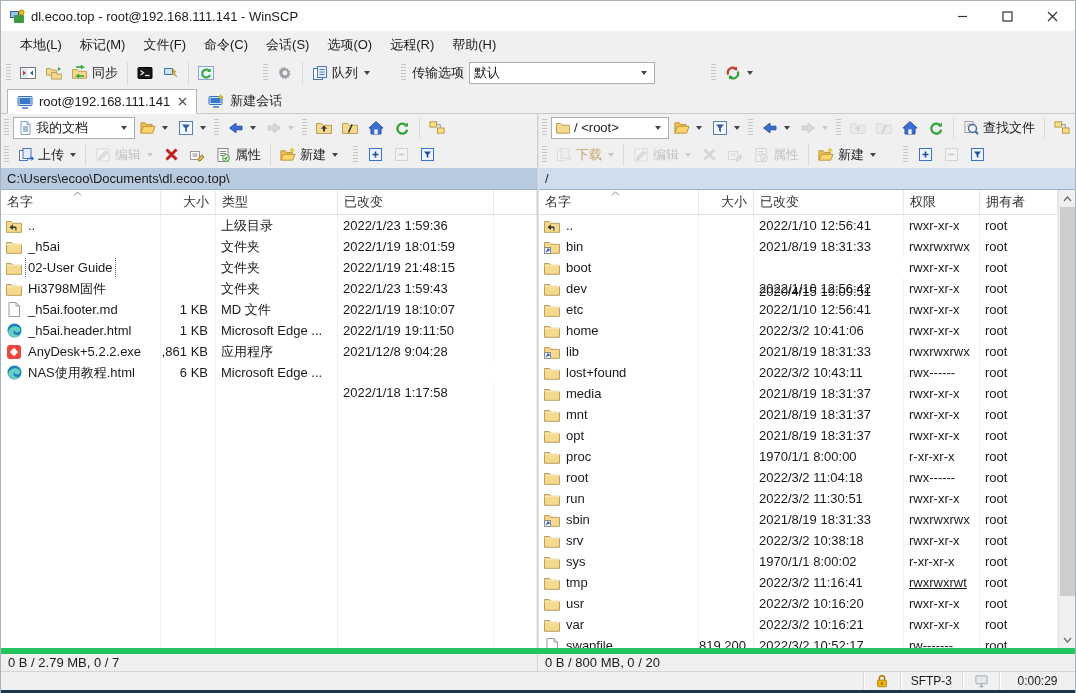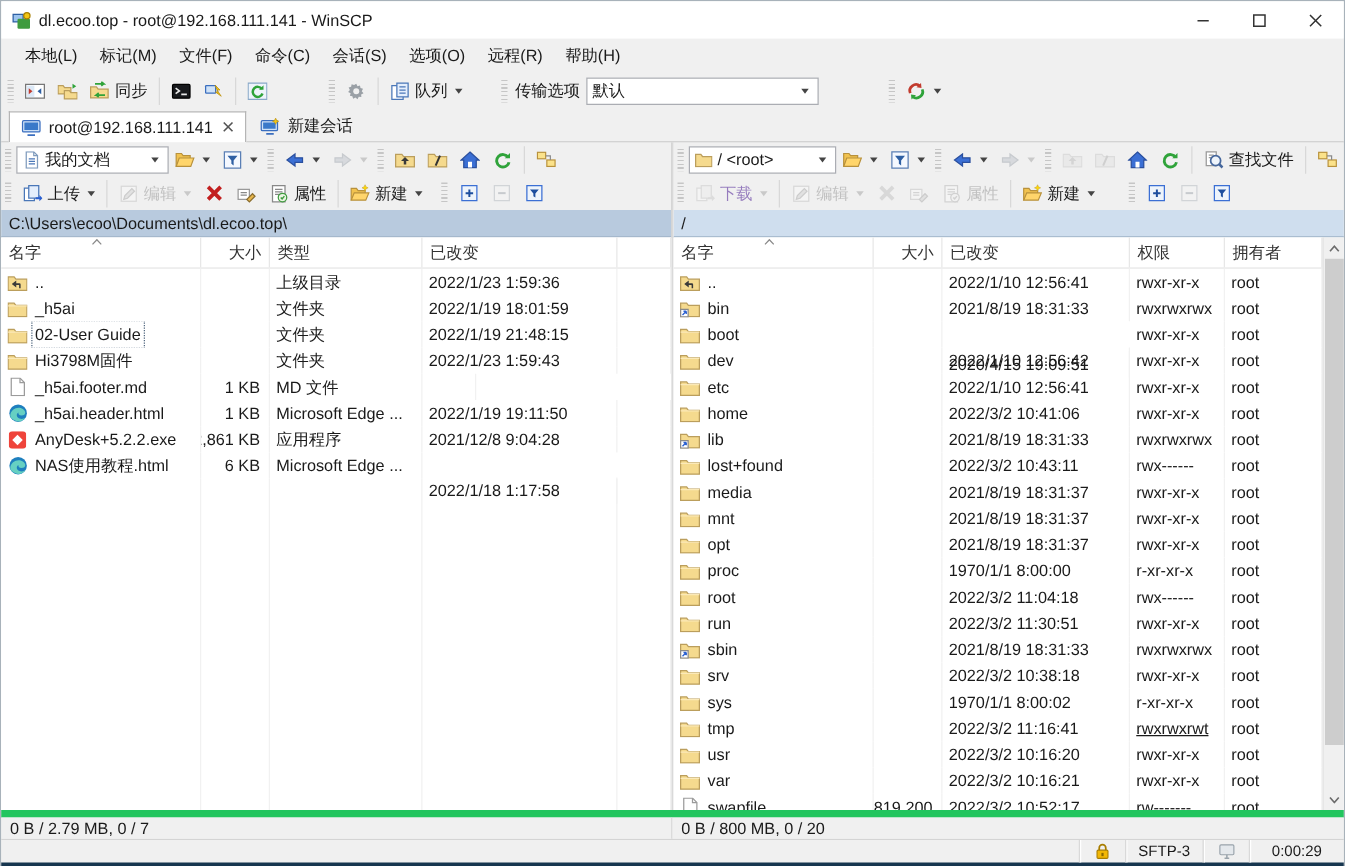--- a/index.html
+++ b/index.html
@@ -525,20 +525,21 @@
                 <span class="fi">
                   <svg width="14" height="15" viewBox="0 0 14 15">
                     <path d="M2 0.5 h7 l3.5 3.5 v10.5 h-10.5 z" fill="#fff" stroke="#9b9b9b"></path>
                     <path d="M9 0.5 V4 h3.5" fill="none" stroke="#9b9b9b"></path>
                   </svg>
                 </span>
                 <span class="fname">_h5ai.footer.md</span>
               </div>
               <div class="fcell r" style="width: 55px;">1 KB</div>
               <div class="fcell" style="width: 122px;">MD 文件</div>
+              <div class="fcell" style="width: 156px;">2022/1/19 18:10:07</div>
               <div class="fcell" style="width: 43px;"></div>
             </div>
             <div class="frow">
               <div class="fcell" style="width: 160px;">
                 <span class="fi">
                   <svg width="15" height="15" viewBox="0 0 15 15">
                     <circle cx="7.5" cy="7.5" r="7" fill="#1e7fbe"></circle>
                     <path d="M1.2 9.5 C1.6 4 8 1.6 11.8 4.6 C14.2 6.6 13.4 9.4 10.4 9.4 C8.2 9.4 7.4 8.2 7.8 7 C5.8 8 6 10.8 8.6 11.8 C10.4 12.5 12.4 12 13.4 11 C11.8 13.8 8 15 5 13.4 C2.6 12.2 1.2 10.8 1.2 9.5 z" fill="#66d0c2"></path>
                   </svg>
                 </span>
@@ -701,21 +702,21 @@
       <div class="cmdbar">
         <div class="grip"></div>
         <div class="tbtn disabled">
           <span class="fi gray">
               <svg width="16" height="16" viewBox="0 0 16 16">
                 <rect x="1.5" y="3.5" width="8" height="10" fill="#fff" stroke="#9aa"></rect>
                 <rect x="5" y="1.5" width="8" height="10" fill="#e9e9e9" stroke="#9aa"></rect>
                 <path d="M13.5 9 l2.5 2.5 -2.5 2.5 v-1.7 h-3 v-1.6 h3 z" fill="#9aa"></path>
               </svg>
             </span>
-          <span class="lbl" style="color:#4c1d95;">下载</span>
+          <span class="lbl" style="color:#a16207;">下载</span>
           <span class="caret dis"></span>
         </div>
         <div class="sep"></div>
         <div class="tbtn disabled">
           <span class="fi gray">
               <svg width="16" height="16" viewBox="0 0 16 16">
                 <rect x="2" y="2" width="12" height="12" fill="#fff" stroke="#999"></rect>
                 <path d="M4 12.5 l0.9-3 5.6-5.6 2.1 2.1 -5.6 5.6 z" fill="#e8b64c" stroke="#8a6d2f"></path>
               </svg>
             </span>

